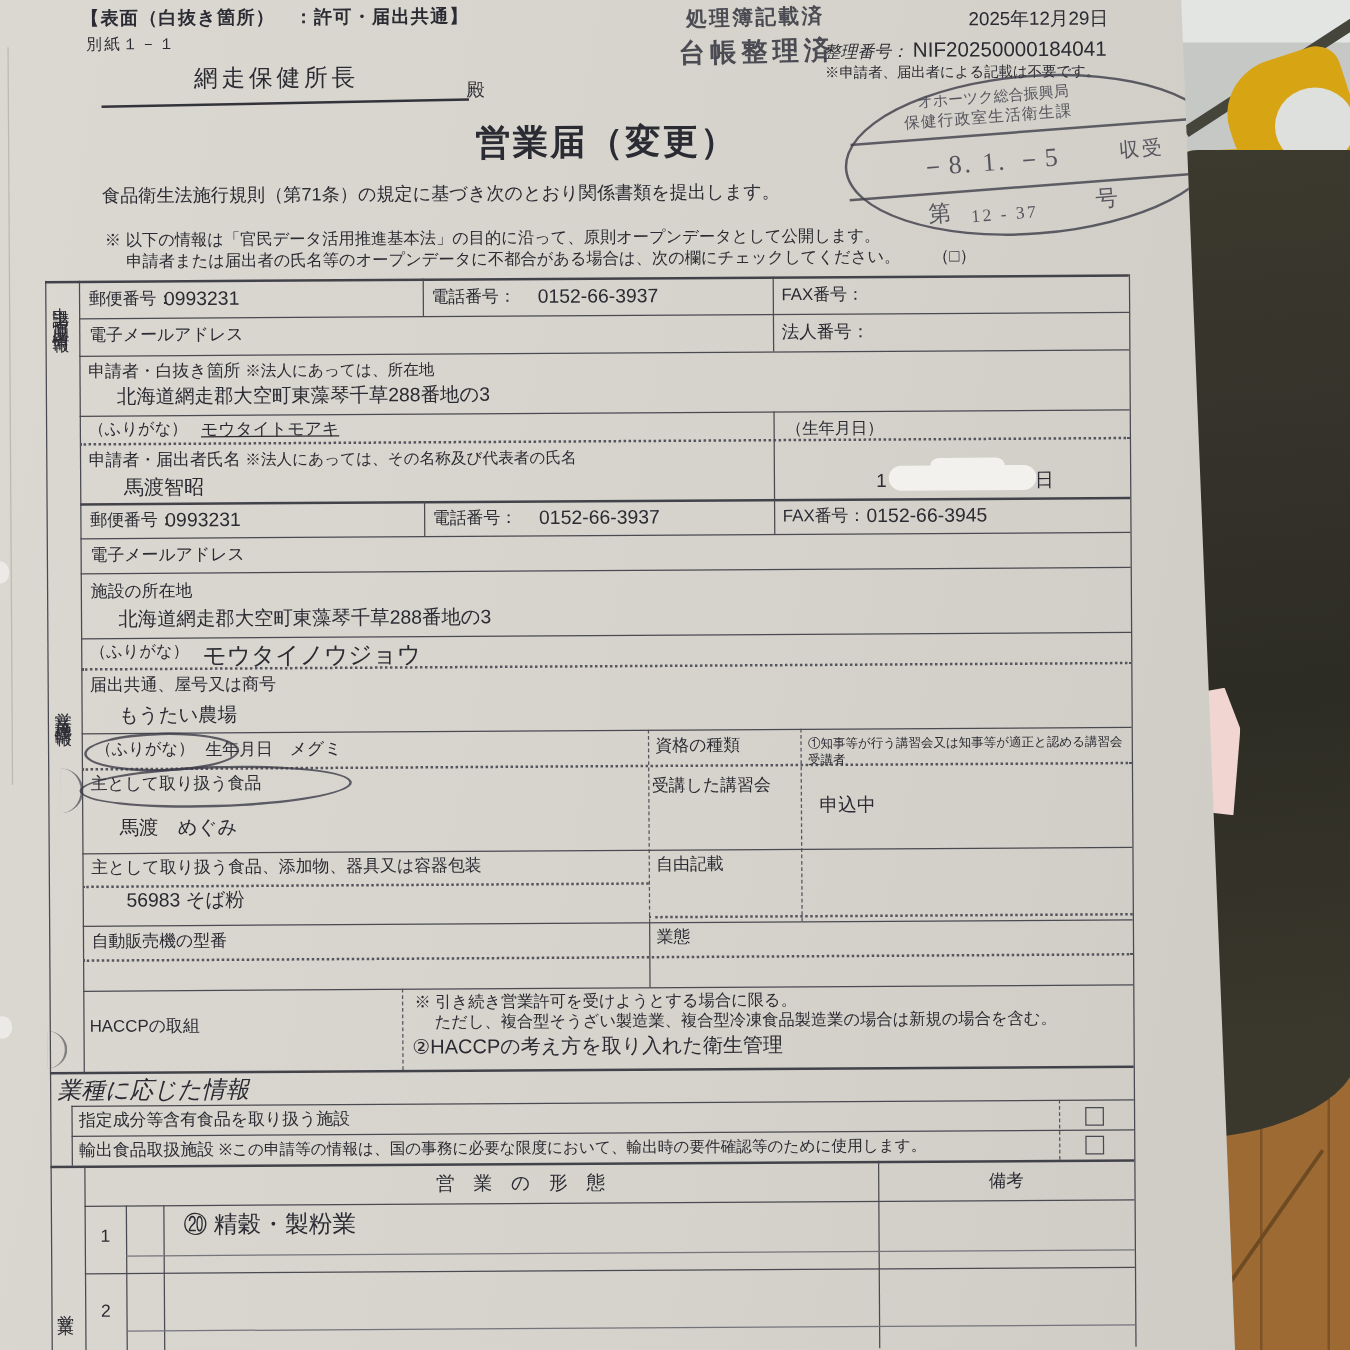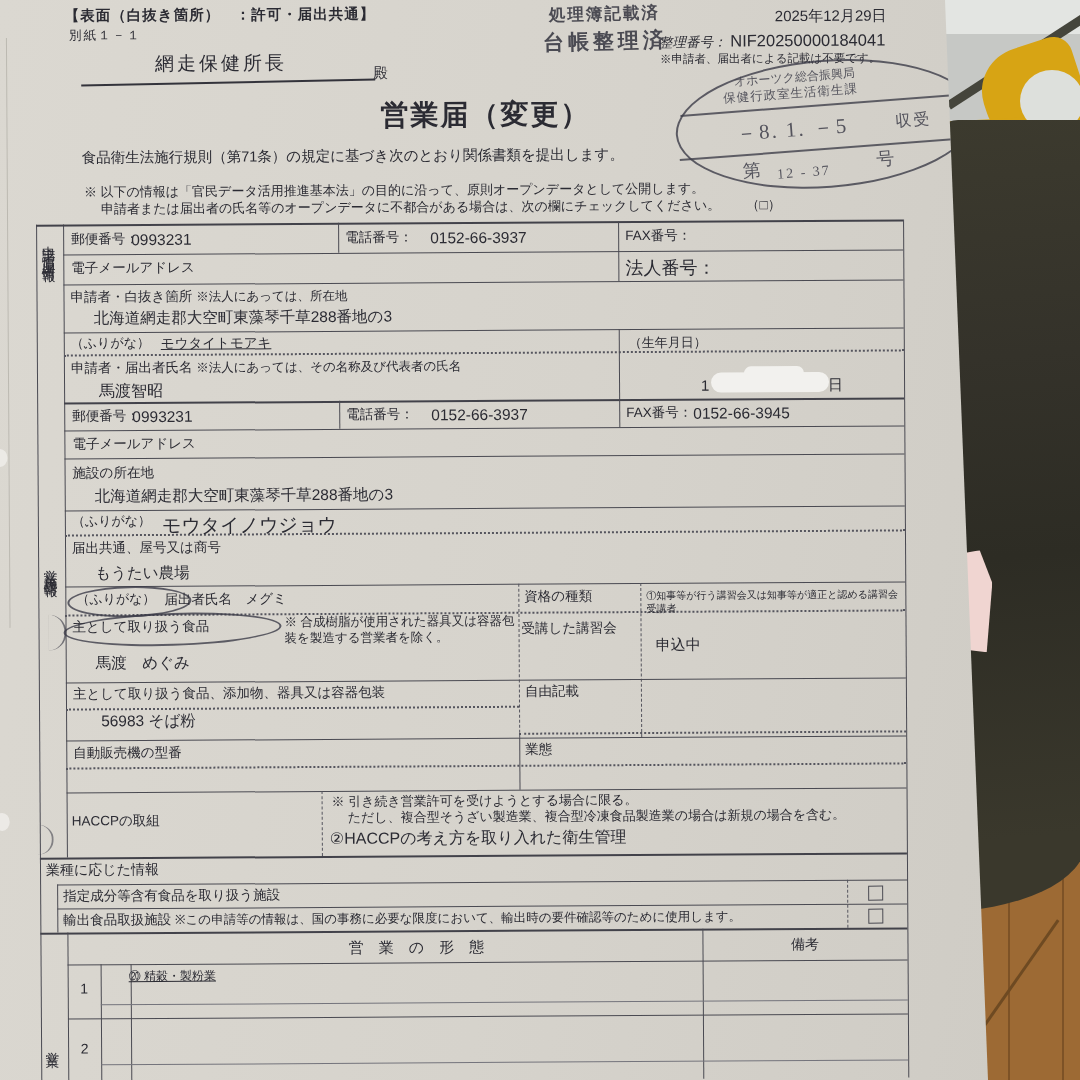--- a/index.html
+++ b/index.html
@@ -137,21 +137,21 @@
 
   <div class="t vtext" style="left:41px;top:232px;height:164px;font-size:13.5px;letter-spacing:3px;">申請者・届出者情報</div>
   <div class="t vtext" style="left:41px;top:556px;height:140px;font-size:13.5px;letter-spacing:3px;">営業施設情報</div>
 
   <div class="t" style="left:73px;top:229px;font-size:13.5px;">郵便番号：</div>
   <div class="t" style="left:133px;top:228px;font-size:15.5px;">0993231</div>
   <div class="t" style="left:347px;top:229px;font-size:13.5px;">電話番号：</div>
   <div class="t" style="left:432px;top:228px;font-size:15.5px;">0152-66-3937</div>
   <div class="t" style="left:627px;top:229px;font-size:13.5px;">FAX番号：</div>
   <div class="t" style="left:73px;top:258px;font-size:13.5px;">電子メールアドレス</div>
-  <div class="t" style="left:627px;top:258px;font-size:18px;">法人番号：</div>
+  <div class="t" style="left:627px;top:258px;font-size:14px;">法人番号：</div>
   <div class="t" style="left:72px;top:287px;font-size:13.5px;">
     <span>申請者・白抜き箇所</span>
     <span style="font-size:12.5px;">※法人にあっては、所在地</span>
   </div>
   <div class="t" style="left:95px;top:306px;font-size:15.5px;">北海道網走郡大空町東藻琴千草288番地の3</div>
   <div class="t" style="left:72px;top:333px;font-size:13px;">（ふりがな）</div>
   <div class="t" style="left:162px;top:334px;font-size:13.5px;text-decoration:underline;">モウタイトモアキ</div>
   <div class="t" style="left:630px;top:336px;font-size:13px;">（生年月日）</div>
   <div class="t" style="left:72px;top:358px;font-size:13.5px;">
     <span>申請者・届出者氏名</span>
@@ -172,53 +172,52 @@
   <div class="t" style="left:73px;top:434px;font-size:13.5px;">電子メールアドレス</div>
   <div class="t" style="left:73px;top:463px;font-size:13.5px;">施設の所在地</div>
   <div class="t" style="left:95px;top:484px;font-size:15.5px;">北海道網走郡大空町東藻琴千草288番地の3</div>
   <div class="t" style="left:72px;top:511px;font-size:13px;">（ふりがな）</div>
   <div class="t" style="left:162px;top:512px;font-size:19px;">モウタイノウジョウ</div>
   <div class="t" style="left:72px;top:538px;font-size:13.5px;">届出共通、屋号又は商号</div>
   <div class="t" style="left:95px;top:561px;font-size:15.5px;">もうたい農場</div>
 
   <div class="oval" style="left:67px;top:584px;width:120px;height:27px;transform:rotate(-1deg);"></div>
   <div class="t" style="left:76px;top:589px;font-size:13px;">（ふりがな）</div>
-  <div class="t" style="left:164px;top:590px;font-size:13.5px;">届出者氏名　メグミ</div>
+  <div class="t" style="left:164px;top:590px;font-size:13.5px;">生年月日　メグミ</div>
   <div class="oval" style="left:63px;top:611px;width:214px;height:29px;transform:rotate(-1.5deg);"></div>
   <div class="t" style="left:72px;top:617px;font-size:13.5px;">主として取り扱う食品</div>
-  <div class="t w" style="left:284px;top:613px;width:232px;font-size:12.5px;line-height:1.3;">※ 合成樹脂が使用された器具又は容器包装を製造する営業者を除く。</div>
   <div class="t" style="left:95px;top:651px;font-size:15.5px;">馬渡　めぐみ</div>
   <div class="t" style="left:524px;top:589px;font-size:13.5px;">資格の種類</div>
   <div class="t w" style="left:646px;top:590px;width:256px;font-size:10px;line-height:1.3;">①知事等が行う講習会又は知事等が適正と認める講習会受講者</div>
   <div class="t" style="left:521px;top:621px;font-size:13.5px;font-family:Liberation Serif, serif;">受講した講習会</div>
   <div class="t" style="left:655px;top:637px;font-size:15px;">申込中</div>
 
   <div class="t" style="left:72px;top:684px;font-size:13.5px;">主として取り扱う食品、添加物、器具又は容器包装</div>
   <div class="t" style="left:100px;top:709px;font-size:15.5px;">56983 そば粉</div>
   <div class="t" style="left:524px;top:684px;font-size:13.5px;">自由記載</div>
   <div class="t" style="left:72px;top:743px;font-size:13.5px;">自動販売機の型番</div>
   <div class="t" style="left:524px;top:742px;font-size:13.5px;">業態</div>
   <div class="t" style="left:70px;top:811px;font-size:13.5px;">HACCPの取組</div>
   <div class="t" style="left:330px;top:793px;font-size:13px;">※ 引き続き営業許可を受けようとする場合に限る。</div>
   <div class="t" style="left:346px;top:809px;font-size:13px;">ただし、複合型そうざい製造業、複合型冷凍食品製造業の場合は新規の場合を含む。</div>
   <div class="t" style="left:328px;top:828px;font-size:16px;">②HACCPの考え方を取り入れた衛生管理</div>
 
-  <div class="t" style="left:44px;top:859px;font-size:14px;">業種に応じた情報</div>
+  <div class="t" style="left:44px;top:859px;font-size:19px;font-style:italic;">業種に応じた情報</div>
   <div class="t" style="left:61px;top:886px;font-size:13.5px;">指定成分等含有食品を取り扱う施設</div>
   <div class="chk" style="left:866px;top:888px;"></div>
   <div class="t" style="left:61px;top:910px;font-size:13.5px;">
     <span>輸出食品取扱施設</span>
     <span style="font-size:12.5px;">※この申請等の情報は、国の事務に必要な限度において、輸出時の要件確認等のために使用します。</span>
   </div>
   <div class="chk" style="left:866px;top:911px;"></div>
 
   <div class="t" style="left:128px;top:938px;width:572px;text-align:center;font-size:15px;white-space:nowrap;">営　業　の　形　態</div>
   <div class="t" style="left:700px;top:938px;width:205px;text-align:center;font-size:14px;">備考</div>
   <div class="t" style="left:65px;top:978px;width:33px;text-align:center;font-size:14px;">1</div>
-  <div class="t" style="left:126px;top:967px;font-size:12px;text-decoration:underline;">⑳ 精穀・製粉業</div>
+  <div class="t" style="left:144px;top:967px;font-size:19px;">⑳ 精穀・製粉業</div>
   <div class="t" style="left:710px;top:967px;font-size:14px;"></div>
   <div class="t" style="left:65px;top:1038px;width:33px;text-align:center;font-size:14px;">2</div>
   <div class="t" style="left:136px;top:1024px;font-size:14.5px;"></div>
   <div class="t" style="left:710px;top:1024px;font-size:14px;"></div>
   <div class="t vtext" style="left:40px;top:1038px;height:42px;overflow:hidden;font-size:13.5px;letter-spacing:3px;">営業</div>
 
 </div>
 </div>
 
 </body></html>

